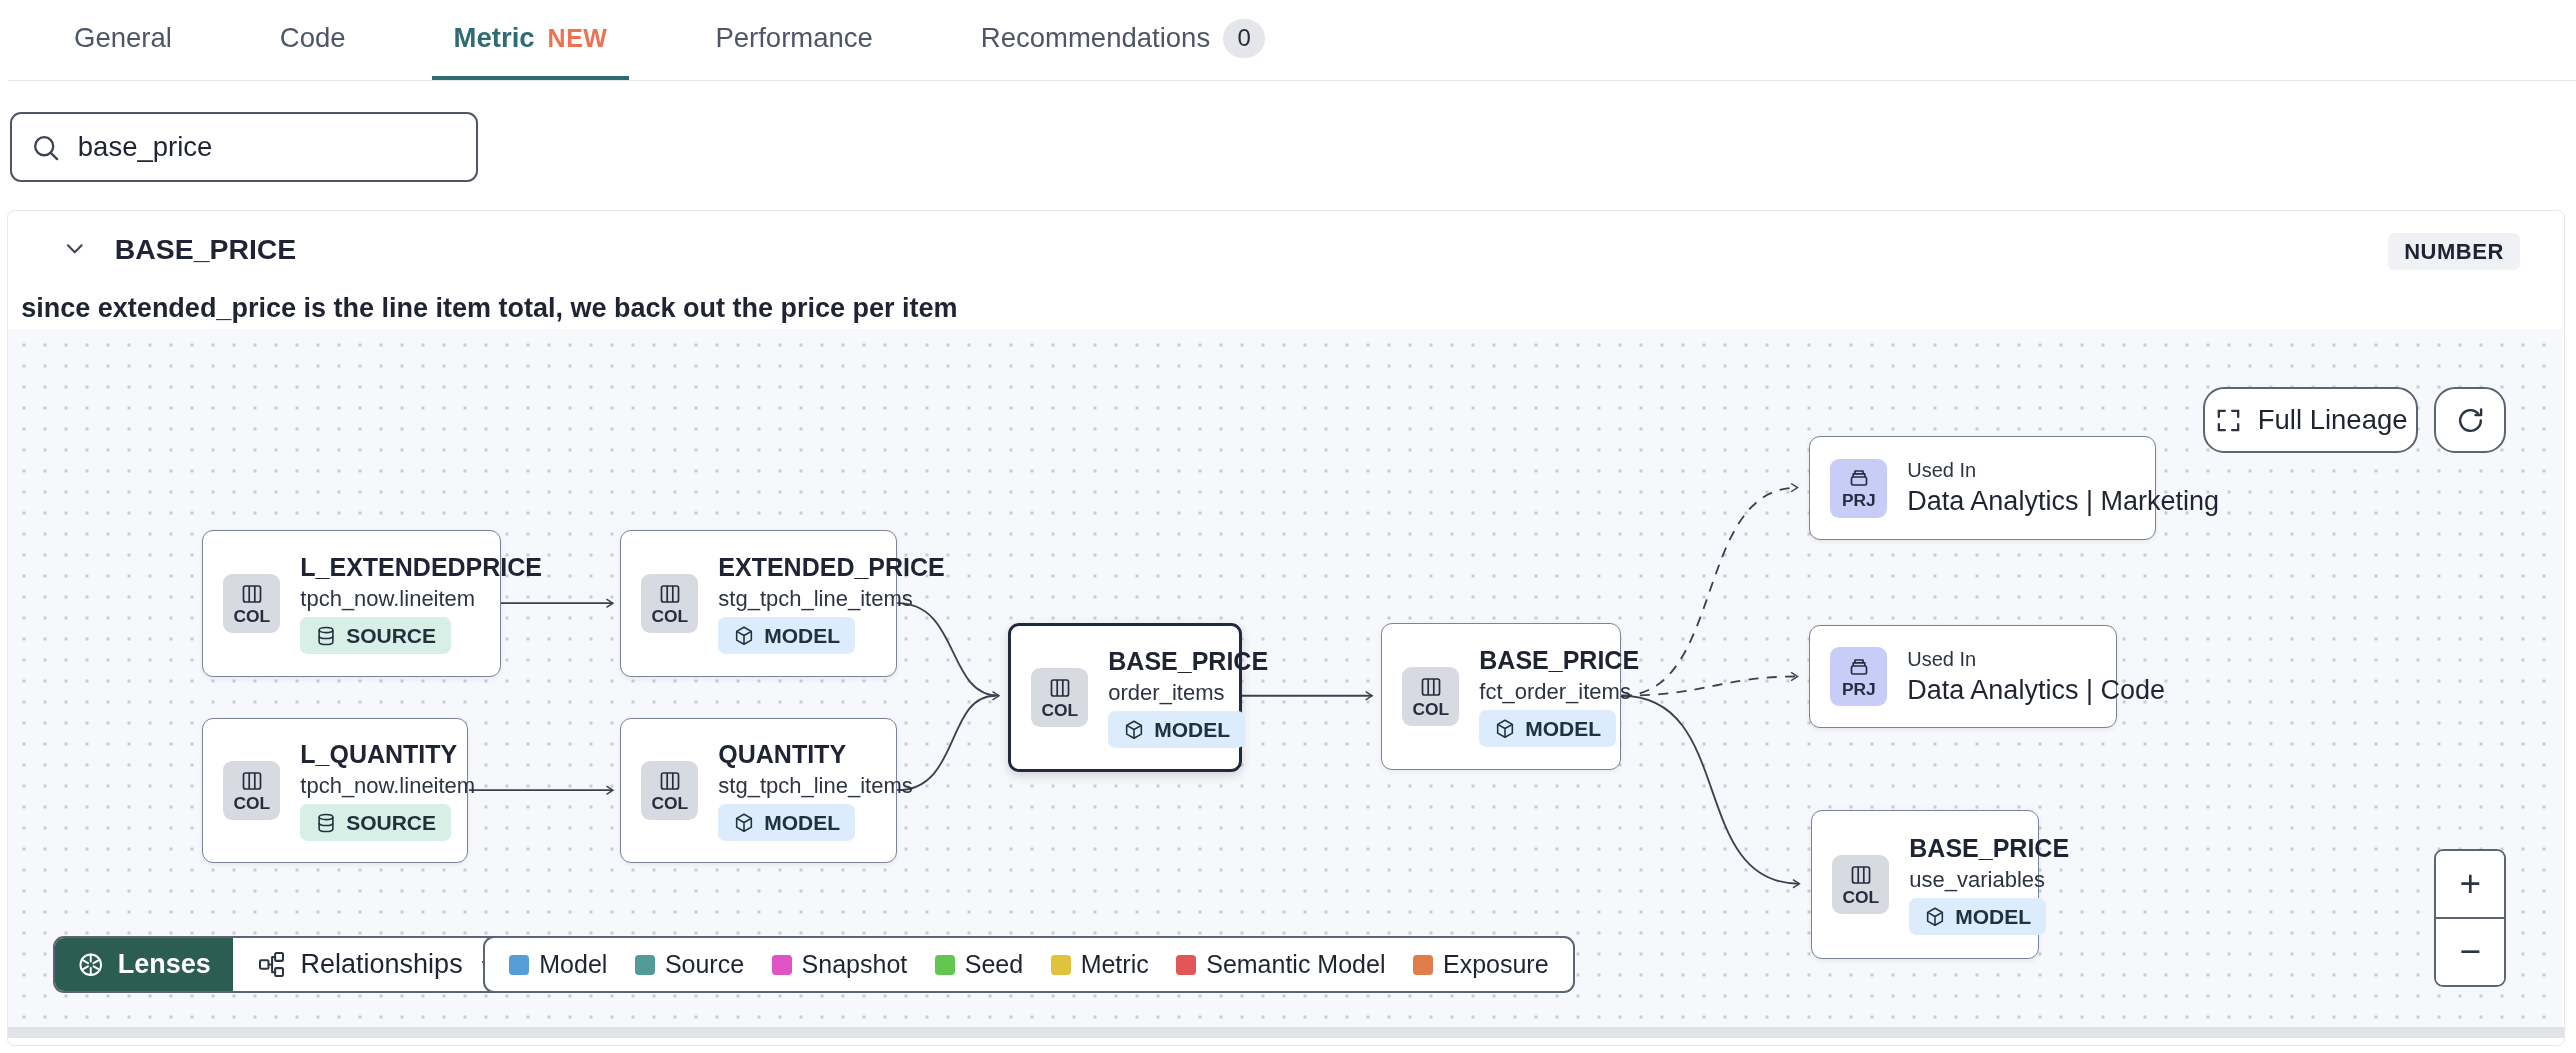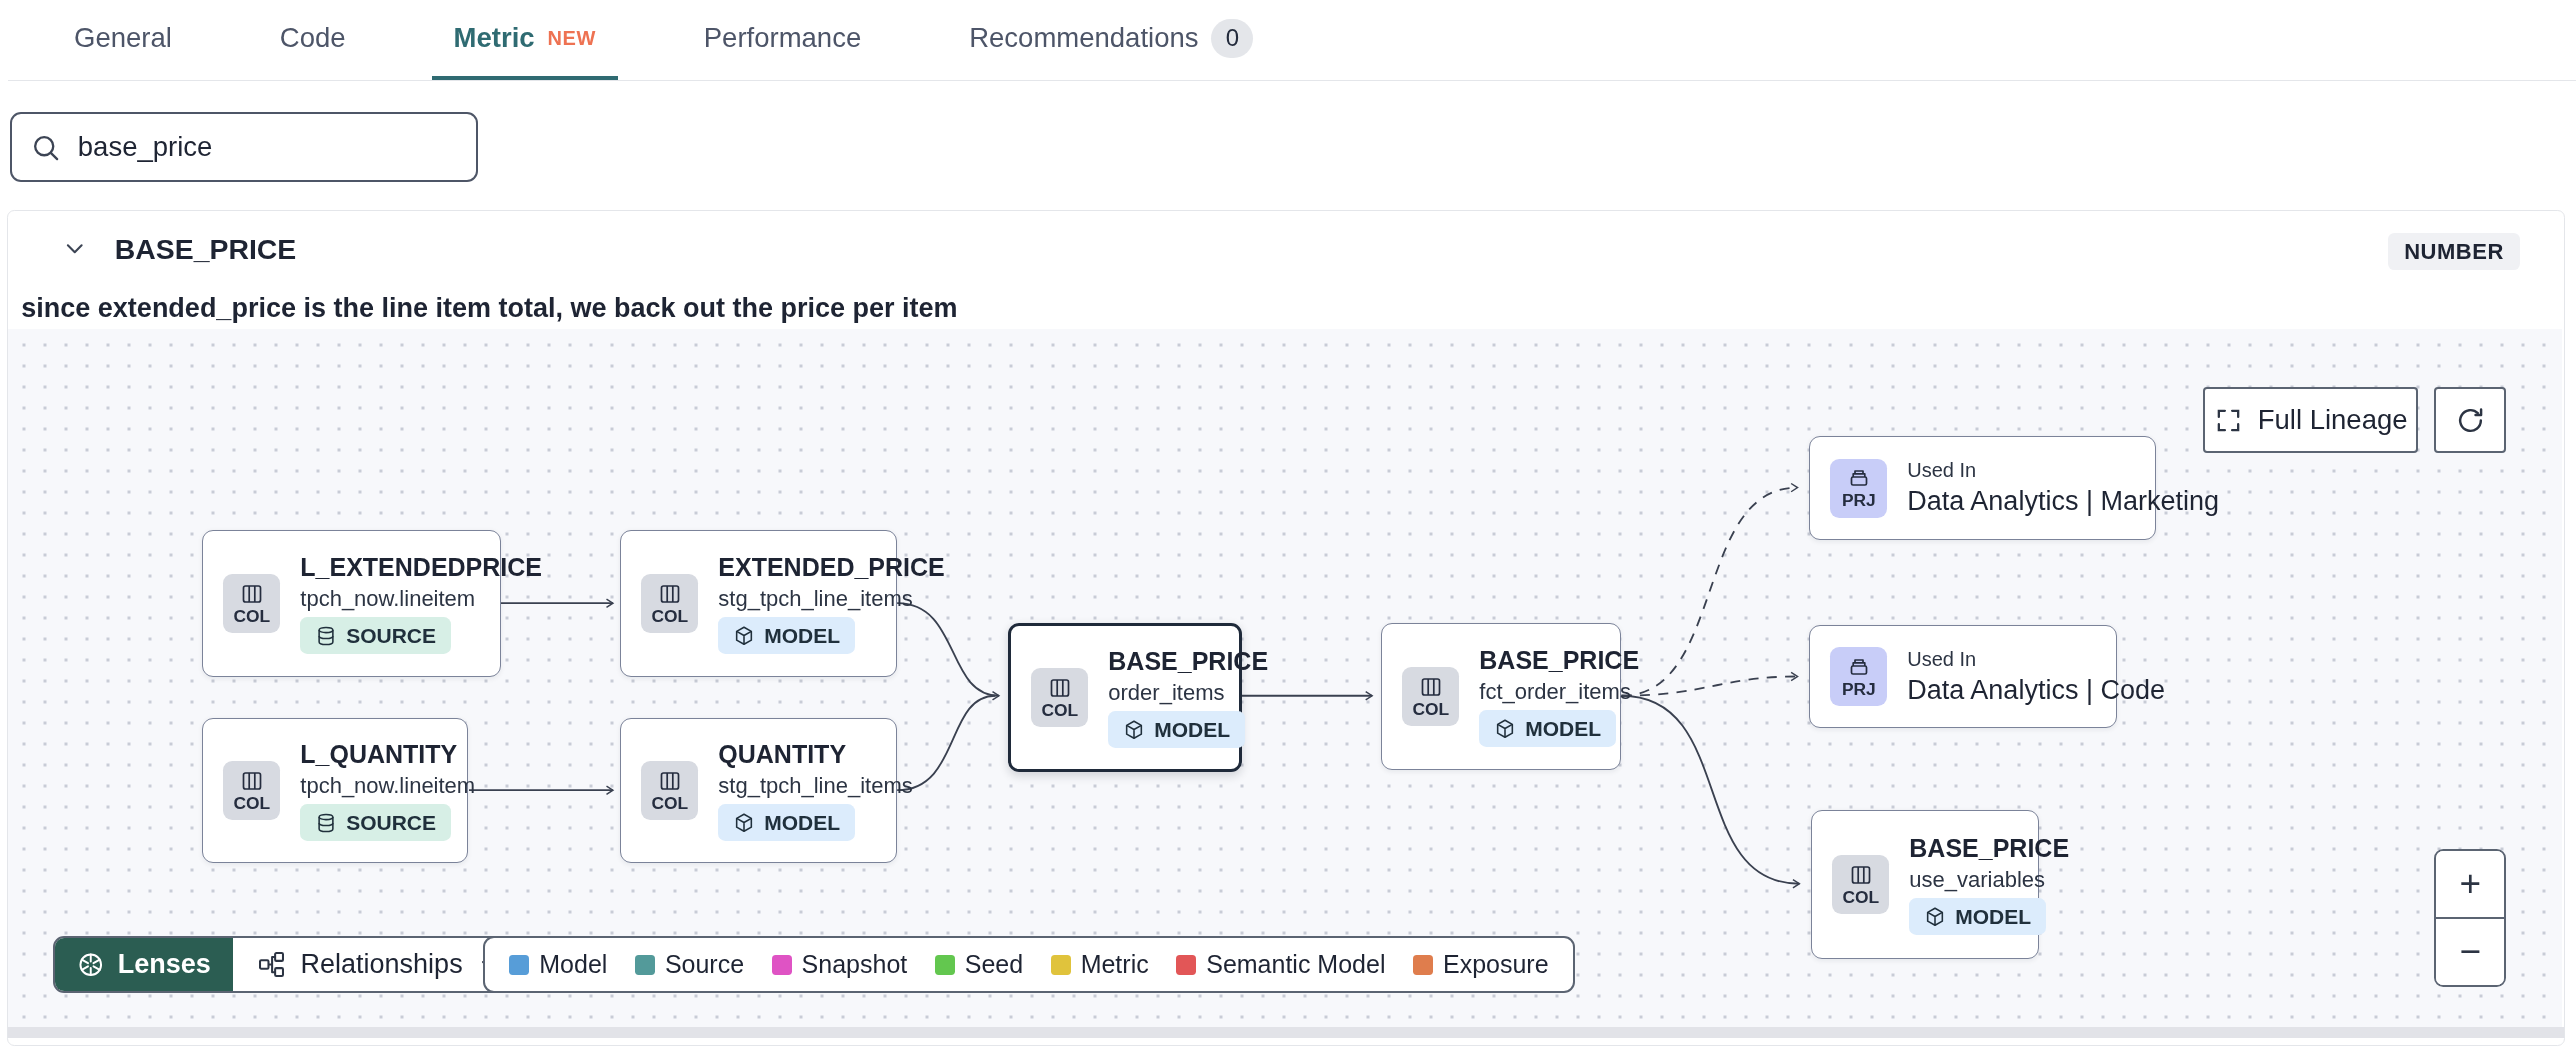--- a/index.html
+++ b/index.html
@@ -7,21 +7,21 @@
   body { font-family:"Liberation Sans","DejaVu Sans",sans-serif; color:#232b3c; }
   .stage { position:relative; width:2576px; height:1053px; background:#fff; overflow:hidden; }
 
   
   .tabbar { position:absolute; left:8px; top:0; width:2576px; height:81px;
             border-bottom:1.8px solid #e4e6ea; display:flex; align-items:stretch;
             padding-left:44px; gap:64px; background:#fff; }
   .tab { display:flex; align-items:center; gap:13px; padding:0 22px; cursor:pointer;
          font-size:27.5px; color:#4d5568; border-bottom:4.6px solid transparent; }
   .tab.active { color:#2f6b72; font-weight:700; border-bottom-color:#2f6b72; }
-  .tab .new-flag { color:#ee7252; font-weight:700; font-size:20px; letter-spacing:0.5px; }
+  .tab .new-flag { color:#ee7252; font-weight:700; font-size:25px; letter-spacing:0.5px; }
   .tab .count-pill { background:#e4e6ea; color:#232b3c; border-radius:20px;
                      min-width:42px; height:39px; display:flex; align-items:center;
                      justify-content:center; font-size:24px; padding:0 9.2px; }
 
   
   .search-box { position:absolute; left:10px; top:112px; width:468px; height:70px;
                 border:2.3px solid #4e5667; border-radius:11px; background:#fff;
                 display:flex; align-items:center; padding:0 18.3px; gap:16.5px; }
   .search-box svg { width:31px; height:31px; stroke:#3c4454; }
   .search-input { border:none; outline:none; font-size:27.5px; color:#1e2433; flex:1;
@@ -59,21 +59,21 @@
   .node-subtitle { font-size:22px; color:#2c3443; white-space:nowrap; }
   .node-badge { display:flex; align-items:center; gap:9.2px; height:37px; padding:0 14.7px;
                 border-radius:7.3px; font-size:21px; font-weight:600; color:#20303c; margin-top:1.8px; }
   .node-badge svg { width:22px; height:22px; stroke:#20303c; }
   .badge-source { background:#d7efe6; }
   .badge-model  { background:#dcecfc; }
   .usedin-label { font-size:20px; color:#2c3443; }
   .usedin-title { font-size:27px; color:#1e2433; white-space:nowrap; }
 
   
-  .btn { background:#fff; border:2.3px solid #5b6472; border-radius:4px;
+  .btn { background:#fff; border:2.3px solid #5b6472; border-radius:21px;
          display:flex; align-items:center; justify-content:center; gap:14.7px;
          color:#1e2433; font-size:27.5px; cursor:pointer; }
   .btn svg { stroke:#2c3443; }
   .full-lineage { position:absolute; left:2195px; top:58px; width:215px; height:66px; }
   .refresh-btn  { position:absolute; left:2426px; top:58px; width:72px; height:66px; }
   .zoom-ctl { position:absolute; left:2426px; top:520px; width:72px; height:138px;
               border:2.3px solid #5b6472; border-radius:9.2px; background:#fff;
               display:flex; flex-direction:column; overflow:hidden; }
   .zoom-btn { flex:1; display:flex; align-items:center; justify-content:center;
               font-size:37px; color:#2c3443; cursor:pointer; background:#fff; border:none;

